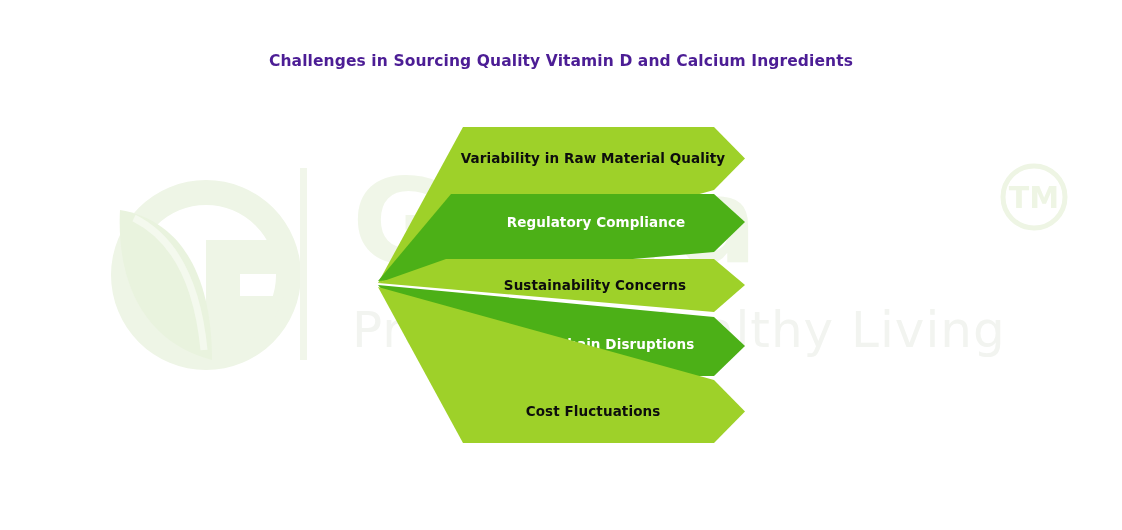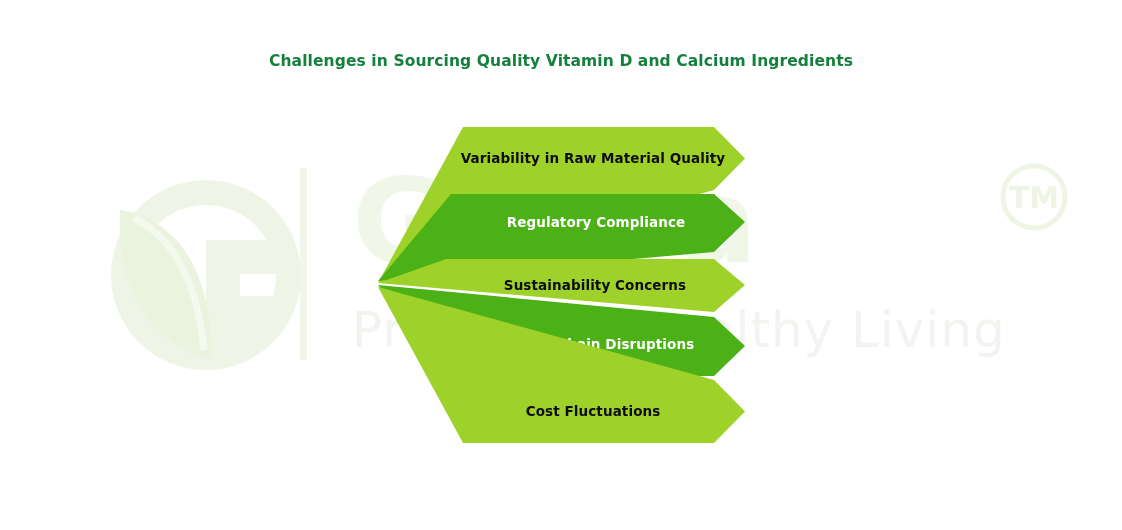--- a/index.html
+++ b/index.html
@@ -51,21 +51,21 @@
   
   #chart-title {
     position: absolute;
     left: 0;
     top: 52px;
     width: 1122px;
     text-align: center;
     font-family: "DejaVu Sans", sans-serif;
     font-size: 15.5px;
     font-weight: 700;
-    color: #15803d;
+    color: #4c1d95;
     letter-spacing: 0.1px;
     z-index: 3;
     white-space: nowrap;
   }
 
   
   #funnel {
     position: absolute;
     left: 0; top: 0;
     width: 1122px;

